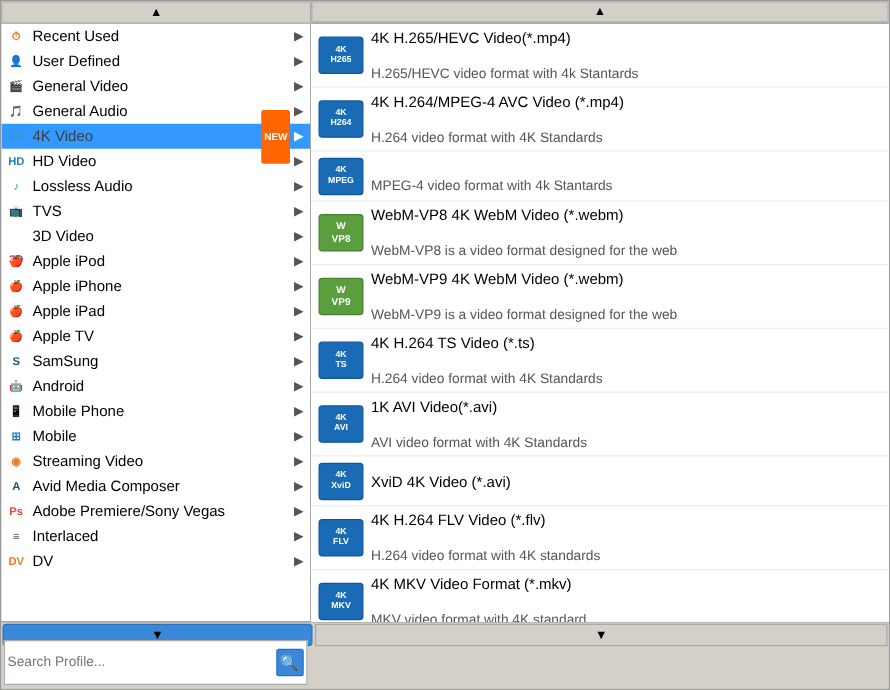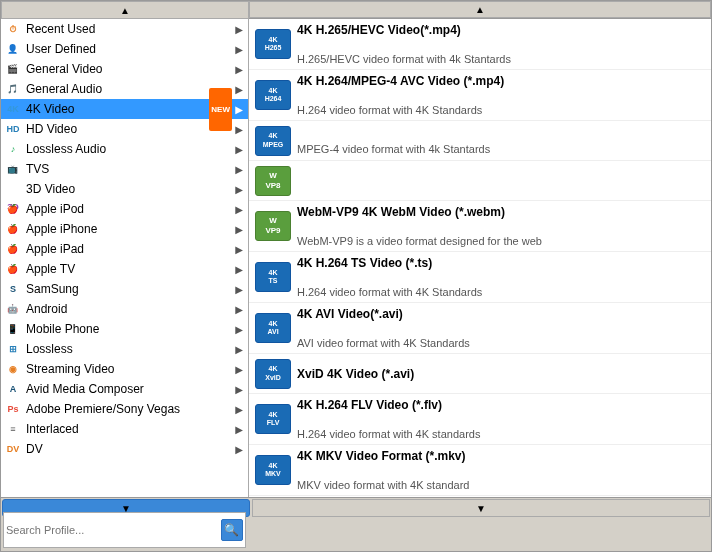--- a/index.html
+++ b/index.html
@@ -71,21 +71,21 @@
       height: 20px;
       padding: 0 2px;
       cursor: pointer;
       white-space: nowrap;
     }
     .left-item.selected {
       background: #3399ff;
       color: #fff;
     }
     .left-item.selected .item-label {
-      color: #000000;
+      color: #404040;
     }
 
     .item-icon {
       width: 20px;
       height: 16px;
       margin-right: 3px;
       flex-shrink: 0;
       display: flex;
       align-items: center;
       justify-content: center;
@@ -159,21 +159,21 @@
     .icon-webm-vp8 { background: #5a9e3d; border: 1px solid #4a8030; font-size:8px; }
     .icon-webm-vp9 { background: #5a9e3d; border: 1px solid #4a8030; font-size:8px; }
     .icon-4k-ts { background: #1a6bb5; border: 1px solid #1055a0; }
     .icon-4k-avi { background: #1a6bb5; border: 1px solid #1055a0; }
     .icon-xvid { background: #1a6bb5; border: 1px solid #1055a0; }
     .icon-4k-flv { background: #1a6bb5; border: 1px solid #1055a0; }
     .icon-4k-mkv { background: #1a6bb5; border: 1px solid #1055a0; }
     .icon-youtube { background: #cc0000; border: 1px solid #aa0000; }
 
     .right-text { flex: 1; }
-    .right-title { font-size: 12px; font-weight: bold; color: #000; }
+    .right-title { font-size: 12px; font-weight: normal; color: #000; }
     .right-desc { font-size: 11px; color: #555; margin-top: 16px; }
 
     
     .bottom-area {
       height: 56px;
       background: #d4d0c8;
       border-top: 1px solid #999;
       display: flex;
       flex-direction: column;
     }
@@ -370,21 +370,21 @@
           <span class="item-label">Android</span>
           <span class="item-arrow">▶</span>
         </div>
         <div class="left-item">
           <span class="item-icon icon-mobile">📱</span>
           <span class="item-label">Mobile Phone</span>
           <span class="item-arrow">▶</span>
         </div>
         <div class="left-item">
           <span class="item-icon icon-windows">⊞</span>
-          <span class="item-label">Lossless</span>
+          <span class="item-label">Mobile</span>
           <span class="item-arrow">▶</span>
         </div>
         <div class="left-item">
           <span class="item-icon icon-streaming">◉</span>
           <span class="item-label">Streaming Video</span>
           <span class="item-arrow">▶</span>
         </div>
         <div class="left-item">
           <span class="item-icon icon-avid">A</span>
           <span class="item-label">Avid Media Composer</span>
@@ -427,20 +427,24 @@
         <div class="right-item">
           <div class="right-icon icon-4k-mpeg" style="white-space: pre; text-align: center; line-height: 1.2;">4K
 MPEG</div>
           <div class="right-text">
             <div class="right-desc">MPEG-4 video format with 4k Stantards</div>
           </div>
         </div>
         <div class="right-item">
           <div class="right-icon icon-webm-vp8" style="white-space: pre; text-align: center; line-height: 1.2;">W
 VP8</div>
+          <div class="right-text">
+            <div class="right-title">WebM-VP8 4K WebM Video (*.webm)</div>
+            <div class="right-desc">WebM-VP8 is a video format designed for the web</div>
+          </div>
         </div>
         <div class="right-item">
           <div class="right-icon icon-webm-vp9" style="white-space: pre; text-align: center; line-height: 1.2;">W
 VP9</div>
           <div class="right-text">
             <div class="right-title">WebM-VP9 4K WebM Video (*.webm)</div>
             <div class="right-desc">WebM-VP9 is a video format designed for the web</div>
           </div>
         </div>
         <div class="right-item">
@@ -448,21 +452,21 @@
 TS</div>
           <div class="right-text">
             <div class="right-title">4K H.264 TS Video (*.ts)</div>
             <div class="right-desc">H.264 video format with 4K Standards</div>
           </div>
         </div>
         <div class="right-item">
           <div class="right-icon icon-4k-avi" style="white-space: pre; text-align: center; line-height: 1.2;">4K
 AVI</div>
           <div class="right-text">
-            <div class="right-title">4K AVI Video(*.avi)</div>
+            <div class="right-title">1K AVI Video(*.avi)</div>
             <div class="right-desc">AVI video format with 4K Standards</div>
           </div>
         </div>
         <div class="right-item">
           <div class="right-icon icon-xvid" style="white-space: pre; text-align: center; line-height: 1.2;">4K
 XviD</div>
           <div class="right-text">
             <div class="right-title">XviD 4K Video (*.avi)</div>
           </div>
         </div>

